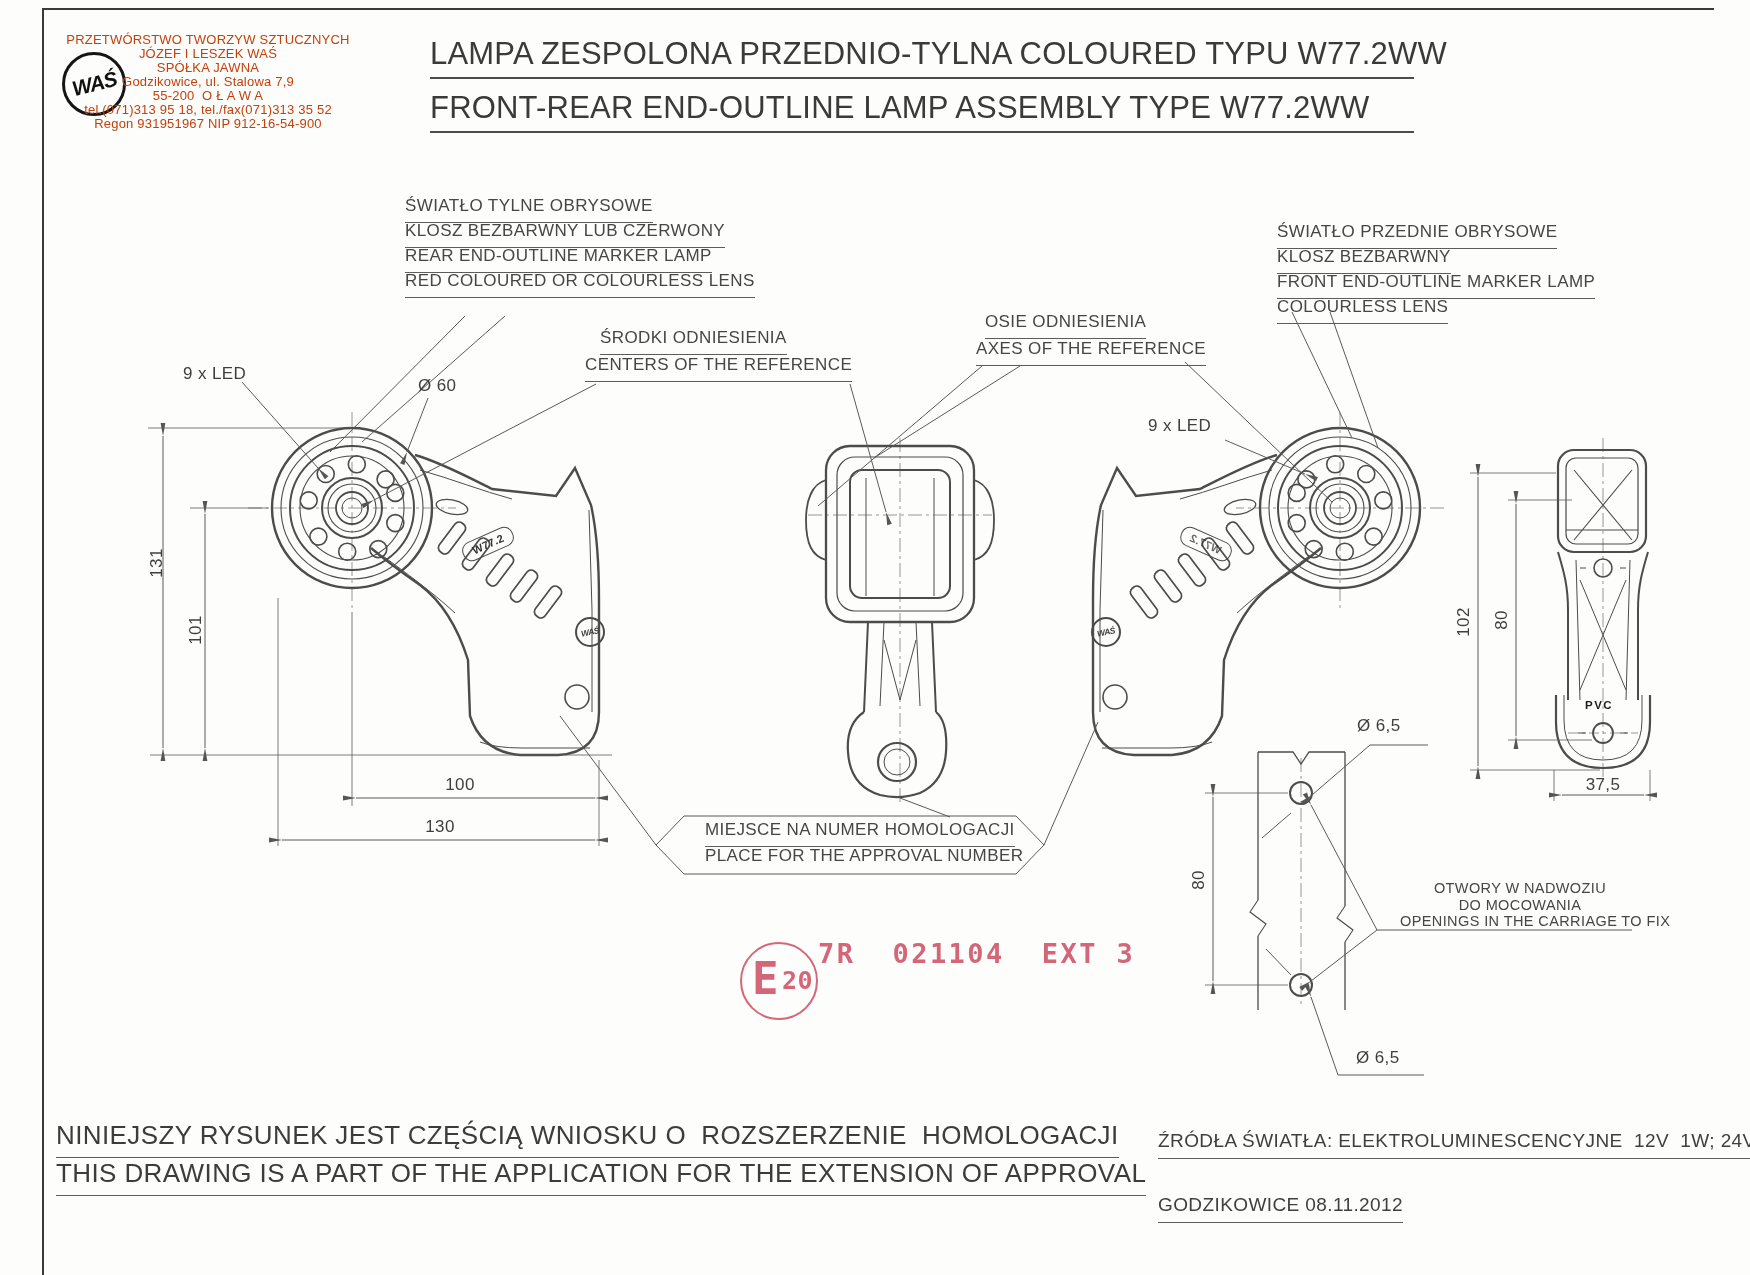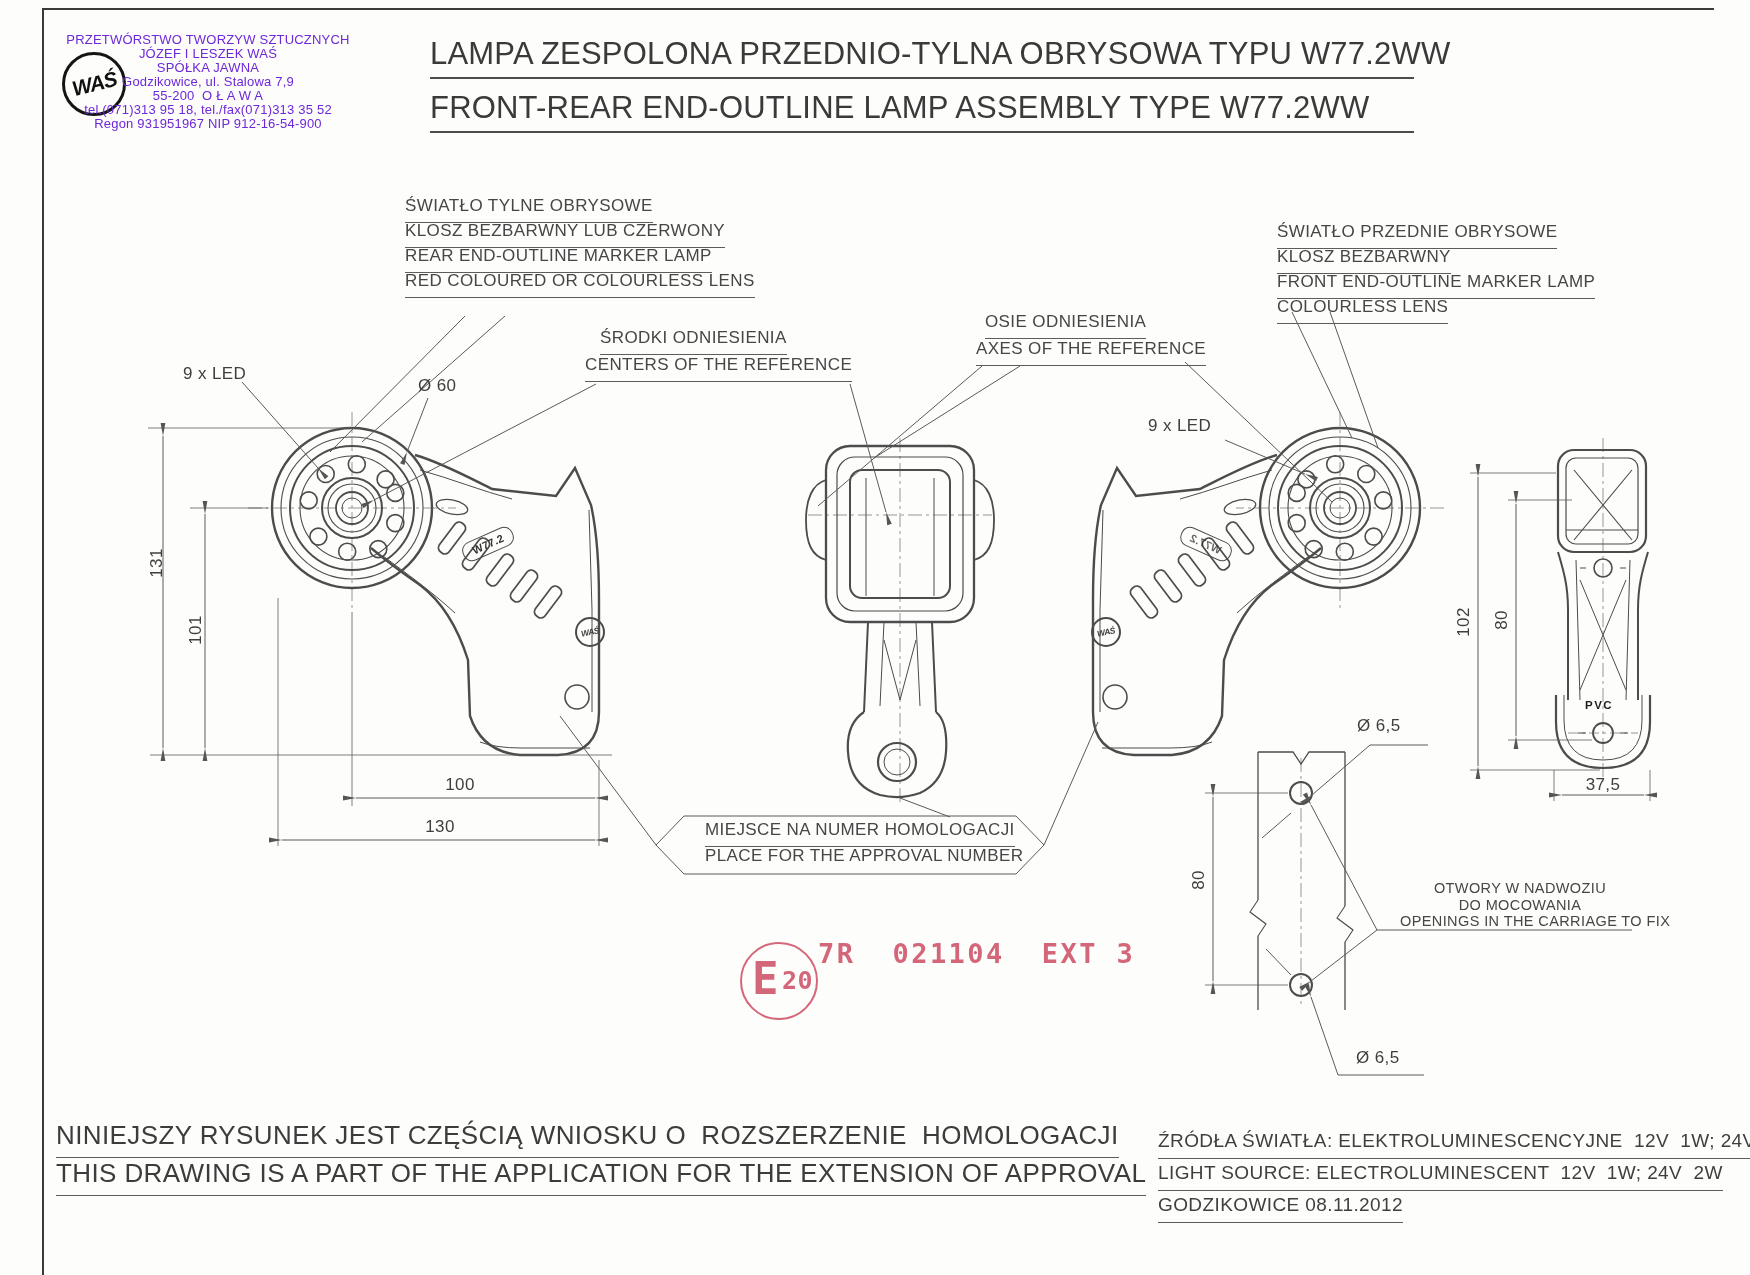--- a/index.html
+++ b/index.html
@@ -4,21 +4,21 @@
 <style>
   html,body{margin:0;padding:0;background:#e8e8e8;}
   #sheet{position:relative;width:1750px;height:1275px;background:#fdfdfc;overflow:hidden;
          font-family:"Liberation Sans",sans-serif;}
   #lineart{position:absolute;left:0;top:0;}
   .border{position:absolute;background:#3a3a3a;}
   .txt{position:absolute;color:#464646;white-space:pre;letter-spacing:.4px;}
   .u{border-bottom:1.6px solid #5c5c5c;padding-bottom:6px;display:inline-block;}
   .lbl{font-size:17px;}
   .ttl{font-size:31px;color:#3a3a3a;letter-spacing:.2px;width:984px;border-bottom:2px solid #4c4c4c;padding-bottom:5px;}
-  .comp{font-size:13px;color:#6d28d9;width:300px;text-align:center;letter-spacing:.2px;}
+  .comp{font-size:13px;color:#c2410c;width:300px;text-align:center;letter-spacing:.2px;}
   .dim{font-size:17px;color:#3f3f3f;}
   .rot{transform:rotate(-90deg);transform-origin:center;width:46px;text-align:center;}
   .ctr{text-align:center;}
   .foot{font-size:26px;color:#3c3c3c;}
   .src{font-size:19px;color:#3f3f3f;}
   .small{font-size:14.5px;}
   .stamp{font-family:"DejaVu Sans Mono",monospace;font-weight:bold;color:#d05a6e;opacity:.92;}
   .logo-circle{position:absolute;left:62px;top:52px;width:58px;height:58px;border:3.5px solid #151515;
                border-radius:50%;display:flex;align-items:center;justify-content:center;}
   .logo-txt{font-size:21px;font-weight:bold;font-style:italic;color:#111;transform:rotate(-14deg);letter-spacing:-1px;}
@@ -198,21 +198,21 @@
     <span class="logo-txt">WAŚ</span>
   </div>
   <div class="txt comp" style="left:58px;top:32px;">PRZETWÓRSTWO TWORZYW SZTUCZNYCH</div>
   <div class="txt comp" style="left:58px;top:46px;">JÓZEF I LESZEK WAŚ</div>
   <div class="txt comp" style="left:58px;top:60px;">SPÓŁKA JAWNA</div>
   <div class="txt comp" style="left:58px;top:74px;">Godzikowice, ul. Stalowa 7,9</div>
   <div class="txt comp" style="left:58px;top:88px;">55-200  O Ł A W A</div>
   <div class="txt comp" style="left:58px;top:102px;">tel.(071)313 95 18, tel./fax(071)313 35 52</div>
   <div class="txt comp" style="left:58px;top:116px;">Regon 931951967 NIP 912-16-54-900</div>
 
-  <div class="txt ttl" style="left:430px;top:36px;">LAMPA ZESPOLONA PRZEDNIO-TYLNA OBRYSOWA TYPU W77.2WW</div>
+  <div class="txt ttl" style="left:430px;top:36px;">LAMPA ZESPOLONA PRZEDNIO-TYLNA COLOURED TYPU W77.2WW</div>
   <div class="txt ttl" style="left:430px;top:90px;">FRONT-REAR END-OUTLINE LAMP ASSEMBLY TYPE W77.2WW</div>
 
   <div class="txt lbl" style="left:405px;top:196px;"><span class="u">ŚWIATŁO TYLNE OBRYSOWE</span></div>
   <div class="txt lbl" style="left:405px;top:221px;"><span class="u">KLOSZ BEZBARWNY LUB CZERWONY</span></div>
   <div class="txt lbl" style="left:405px;top:246px;"><span class="u">REAR END-OUTLINE MARKER LAMP</span></div>
   <div class="txt lbl" style="left:405px;top:271px;text-align:right;"><span class="u">RED COLOURED OR COLOURLESS LENS</span></div>
 
   <div class="txt lbl" style="left:600px;top:328px;"><span class="u">ŚRODKI ODNIESIENIA</span></div>
   <div class="txt lbl" style="left:585px;top:355px;"><span class="u">CENTERS OF THE REFERENCE</span></div>
 
@@ -262,16 +262,15 @@
 
   <div style="position:absolute;left:740px;top:942px;width:74px;height:74px;border:2.5px solid #d05a6e;border-radius:50%;opacity:.92;"></div>
   <div class="txt stamp" style="left:752px;top:953px;font-size:44px;">E</div>
   <div class="txt stamp" style="left:782px;top:966px;font-size:25px;">20</div>
   <div class="txt stamp" style="left:818px;top:938px;font-size:27px;letter-spacing:2.4px;">7R  021104  EXT 3</div>
 
   <div class="txt foot" style="left:56px;top:1158px;"><span class="u">THIS DRAWING IS A PART OF THE APPLICATION FOR THE EXTENSION OF APPROVAL</span></div>
   <div class="txt foot" style="left:56px;top:1120px;"><span class="u">NINIEJSZY RYSUNEK JEST CZĘŚCIĄ WNIOSKU O  ROZSZERZENIE  HOMOLOGACJI</span></div>
 
   <div class="txt src" style="left:1158px;top:1130px;"><span class="u">ŹRÓDŁA ŚWIATŁA: ELEKTROLUMINESCENCYJNE  12V  1W; 24V  2W</span></div>
-  <div class="txt src" style="left:1158px;top:1162px;"><span class="u">LIGHT SOURCE: ELECTROLUMINESCENT  12V  1W; 24V  2W</span></div>
   <div class="txt src" style="left:1158px;top:1194px;"><span class="u">GODZIKOWICE 08.11.2012</span></div>
 
 </div>
 
 </body></html>

